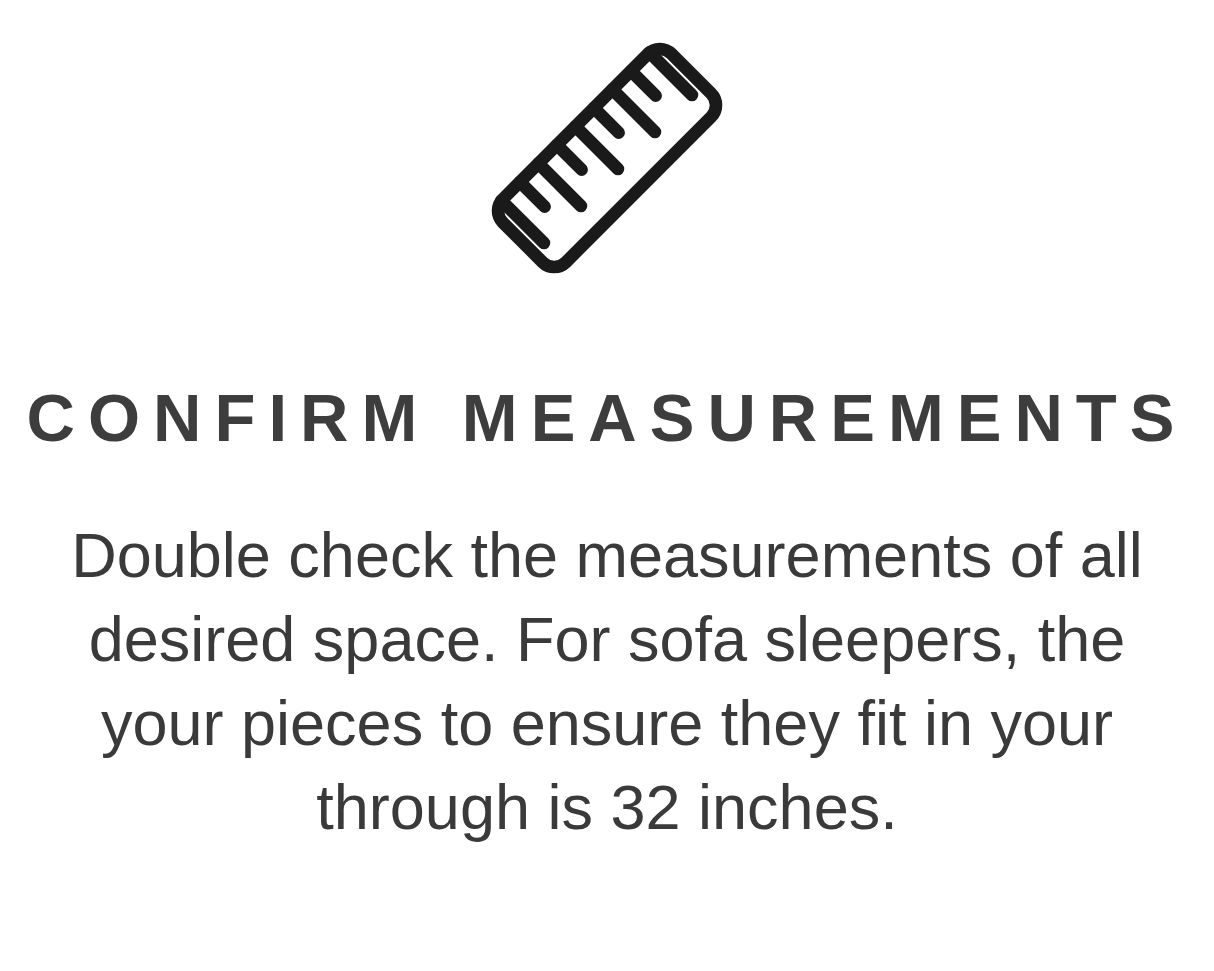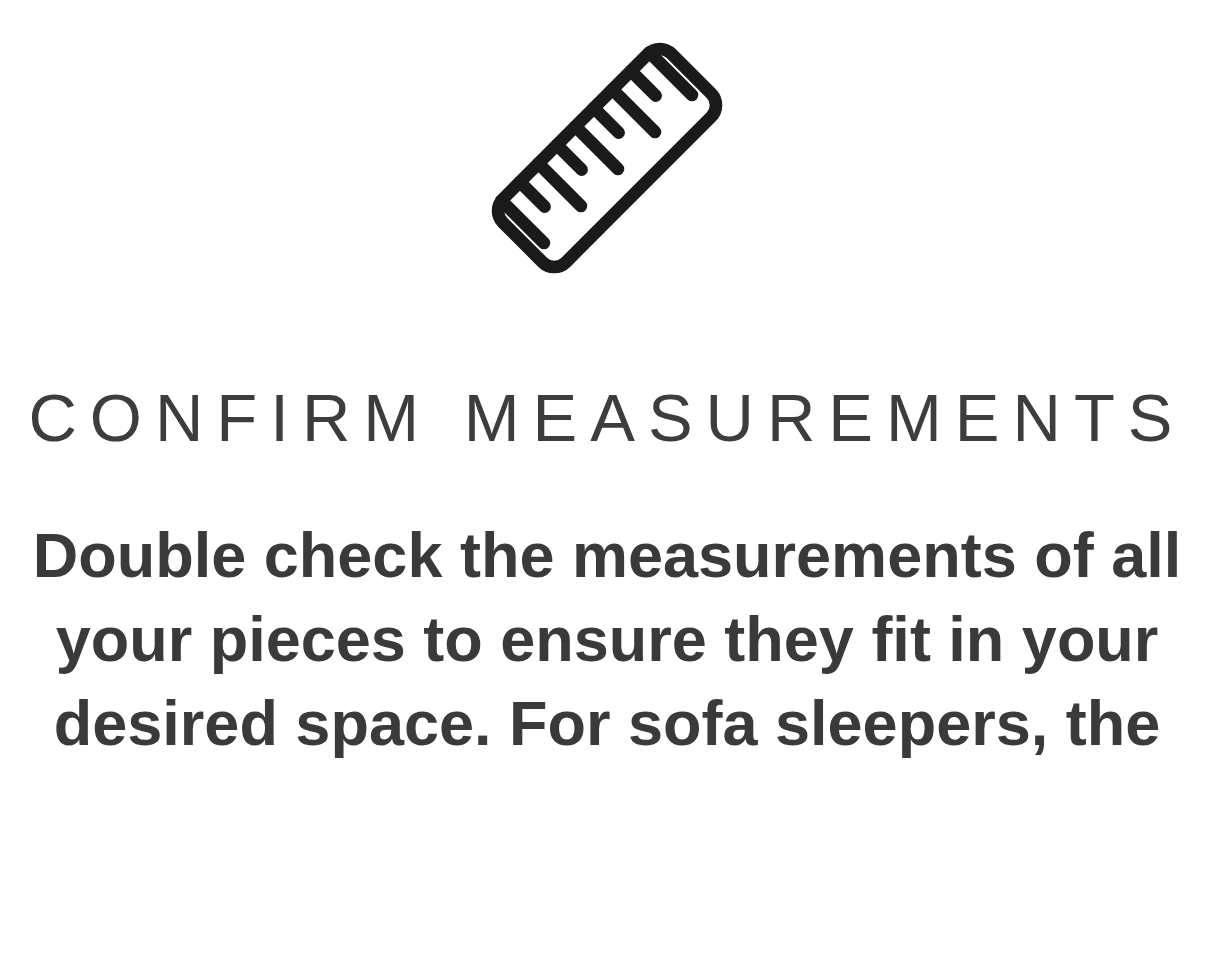--- a/index.html
+++ b/index.html
@@ -20,30 +20,30 @@
   .ruler-svg {
     display: block;
     margin: 0 auto;
     width: 252px;
     height: 252px;
   }
   .heading {
     margin: 100px 0 0 0;
     font-size: 67px;
     line-height: 1;
-    font-weight: 400;
+    font-weight: 700;
     letter-spacing: 13px;
     color: #3d3d3d;
     white-space: nowrap;
   }
   .para {
     margin: 62px 0 0 0;
     font-size: 63px;
     line-height: 84px;
-    font-weight: 700;
+    font-weight: 400;
     color: #3a3a3a;
   }
   .para .line {
     white-space: nowrap;
   }
 </style>
 </head>
 <body>
 
 <div class="panel">
@@ -60,17 +60,18 @@
       <line x1="184" y1="84" x2="184" y2="146"></line>
       <line x1="211" y1="84" x2="211" y2="120"></line>
       <line x1="238" y1="84" x2="238" y2="146"></line>
     </g>
   </svg>
 
   <h1 class="heading">CONFIRM MEASUREMENTS</h1>
 
   <div class="para">
     <div class="line">Double check the measurements of all</div>
+    <div class="line">desired space. For sofa sleepers, the</div>
     <div class="line">your pieces to ensure they fit in your</div>
-    <div class="line">desired space. For sofa sleepers, the</div>
+    <div class="line">through is 32 inches.</div>
   </div>
 
 </div>
 
 </body></html>

